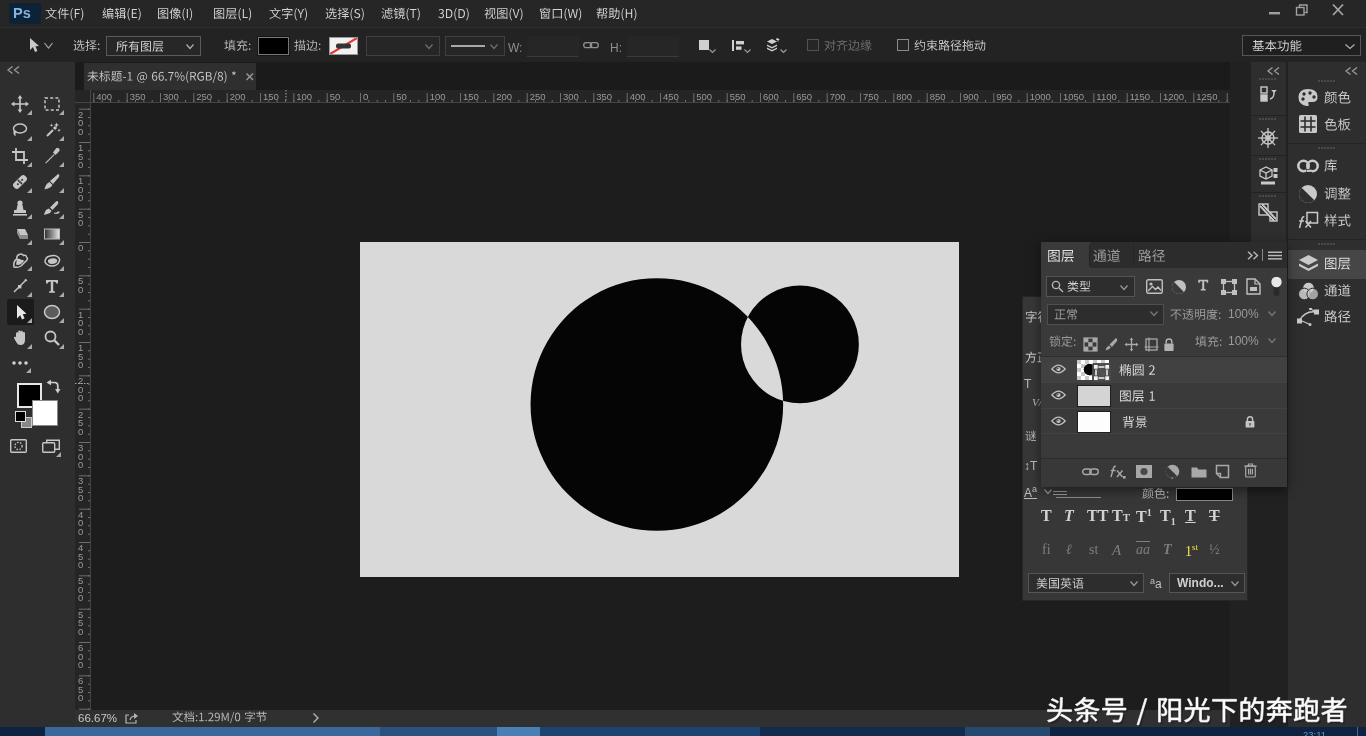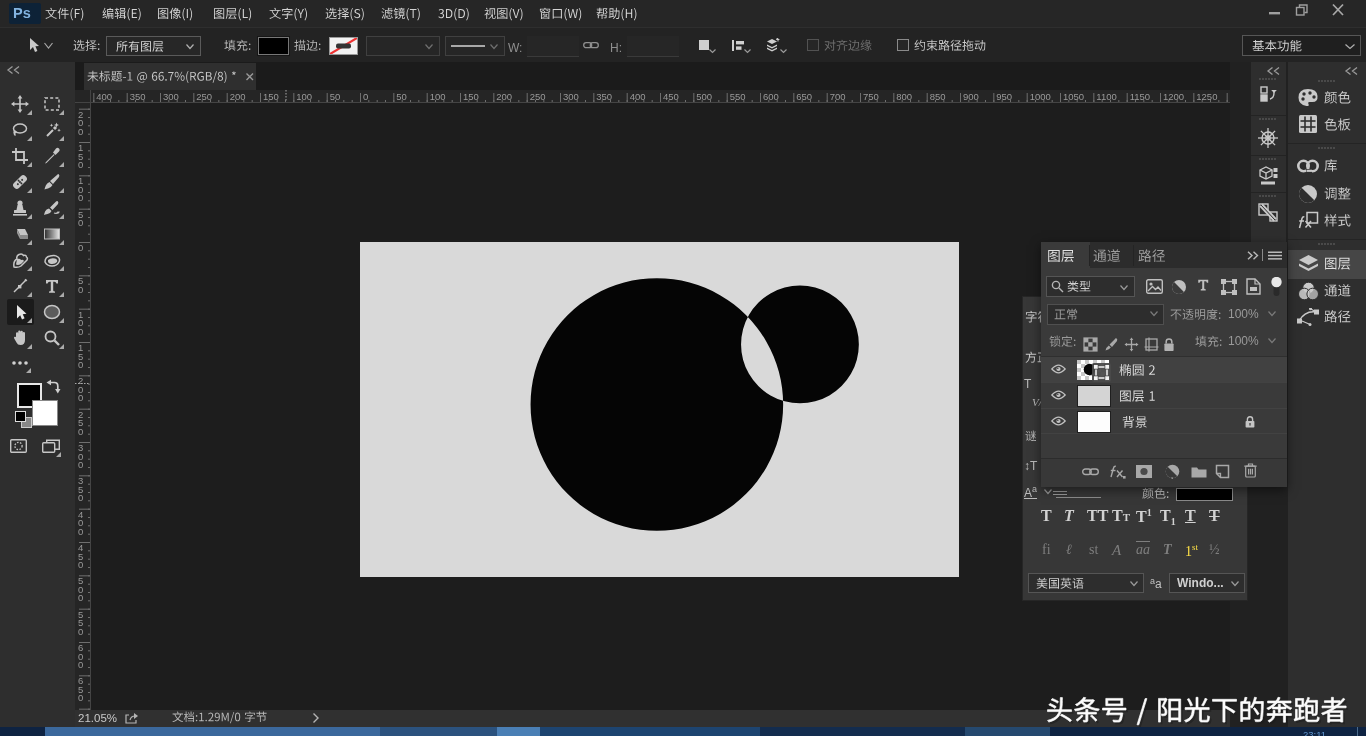--- a/index.html
+++ b/index.html
@@ -735,21 +735,21 @@
       <text x="3" y="623.2" font-family="Liberation Sans,sans-serif" font-size="9.5" fill="#9a9a9a">0</text>
       <text x="3" y="631.7" font-family="Liberation Sans,sans-serif" font-size="9.5" fill="#9a9a9a">0</text>
       <path d="M0 280.5 L16 280.5" stroke="#aaa" stroke-width="1" stroke-dasharray="1.5 1.5"></path>
     </svg>
     <div style="position:absolute;left:90px;top:103px;width:1px;height:607px;background:#444"></div>
     <div style="position:absolute;left:360px;top:242px;width:599px;height:335px;background:#d9d9d9"></div>
     <svg style="position:absolute;left:360px;top:242px;" width="599" height="335" viewBox="0 0 599 335">
       <path fill-rule="evenodd" d="M296.8 36.2 a126.3 126.3 0 1 0 0.1 0 Z M439.9 43.5 a58.9 58.9 0 1 0 0.1 0 Z" fill="#050505"></path>
     </svg>
     <div style="position:absolute;left:75px;top:710px;width:1155px;height:17px;background:#303030"></div>
-    <div style="position:absolute;left:78px;top:712px;font:11.5px 'Liberation Sans',sans-serif;color:#c9c9c9">21.05%</div>
+    <div style="position:absolute;left:78px;top:712px;font:11.5px 'Liberation Sans',sans-serif;color:#c9c9c9">66.67%</div>
     <svg style="position:absolute;left:125px;top:712px;" width="14" height="12" viewBox="0 0 14 12">
       <g stroke="#b5b5b5" stroke-width="1.2" fill="none">
         <path d="M4 3 L1 3 L1 11 L11 11 L11 8"></path>
         <path d="M5 8 Q6 4 10 4"></path>
       </g>
       <path d="M9 1 L13 4 L9 7 Z" fill="#b5b5b5"></path>
     </svg>
     <svg style="position:absolute;left:172.0px;top:708.3px;overflow:visible" width="101" height="17">
       <path d="M8.3 -7.2 9.2 -7.0Q8.5 -4.9 7.4 -3.4Q6.2 -1.9 4.6 -0.8Q3.0 0.2 1.0 0.9Q0.9 0.8 0.8 0.6Q0.7 0.5 0.6 0.3Q0.5 0.2 0.4 0.1Q2.5 -0.5 4.0 -1.5Q5.5 -2.4 6.6 -3.9Q7.7 -5.3 8.3 -7.2ZM3.1 -7.2Q3.8 -5.4 4.9 -4.0Q6.0 -2.5 7.6 -1.5Q9.1 -0.5 11.1 0.0Q11.0 0.1 10.9 0.3Q10.8 0.4 10.7 0.6Q10.6 0.7 10.5 0.8Q8.5 0.3 6.9 -0.8Q5.3 -1.9 4.2 -3.4Q3.0 -5.0 2.3 -6.9ZM0.6 -7.6H11.0V-6.8H0.6ZM4.9 -9.5 5.8 -9.7Q6.0 -9.3 6.3 -8.8Q6.5 -8.3 6.7 -8.0L5.7 -7.7Q5.6 -8.0 5.4 -8.5Q5.1 -9.0 4.9 -9.5Z M12.0 -7.2H16.0V-6.4H12.0ZM13.7 -9.7H14.5V0.9H13.7ZM13.6 -6.7 14.2 -6.5Q14.1 -5.8 13.9 -5.1Q13.7 -4.3 13.4 -3.6Q13.1 -2.9 12.8 -2.3Q12.6 -1.7 12.2 -1.2Q12.2 -1.4 12.0 -1.6Q11.9 -1.9 11.8 -2.0Q12.1 -2.4 12.4 -2.9Q12.6 -3.5 12.9 -4.1Q13.1 -4.7 13.3 -5.4Q13.5 -6.1 13.6 -6.7ZM14.5 -6.0Q14.6 -5.9 14.8 -5.6Q15.0 -5.3 15.3 -4.9Q15.5 -4.6 15.7 -4.3Q15.9 -4.0 16.0 -3.9L15.5 -3.2Q15.4 -3.4 15.2 -3.8Q15.0 -4.1 14.8 -4.5Q14.6 -4.8 14.4 -5.1Q14.2 -5.4 14.1 -5.6ZM18.6 -9.6H19.5V-5.0H18.6ZM21.3 -8.9 22.1 -8.7Q21.9 -8.2 21.7 -7.7Q21.5 -7.2 21.3 -6.7Q21.1 -6.3 20.8 -5.9L20.2 -6.1Q20.4 -6.5 20.6 -7.0Q20.8 -7.5 21.0 -8.0Q21.2 -8.5 21.3 -8.9ZM16.1 -8.6 16.8 -8.9Q17.0 -8.5 17.2 -8.0Q17.4 -7.5 17.6 -7.1Q17.7 -6.6 17.8 -6.3L17.1 -6.0Q17.0 -6.3 16.8 -6.8Q16.7 -7.3 16.5 -7.7Q16.2 -8.2 16.1 -8.6ZM16.0 -5.4H22.0V0.8H21.2V-4.6H16.0ZM16.1 -3.1H21.5V-2.3H16.1ZM15.7 -0.7H21.5V0.1H15.7Z M24.6 -4.5Q24.3 -4.5 24.1 -4.7Q23.8 -4.9 23.8 -5.3Q23.8 -5.6 24.1 -5.9Q24.3 -6.1 24.6 -6.1Q24.9 -6.1 25.1 -5.9Q25.4 -5.6 25.4 -5.3Q25.4 -4.9 25.1 -4.7Q24.9 -4.5 24.6 -4.5ZM24.6 0.1Q24.3 0.1 24.1 -0.1Q23.8 -0.3 23.8 -0.6Q23.8 -1.0 24.1 -1.2Q24.3 -1.4 24.6 -1.4Q24.9 -1.4 25.1 -1.2Q25.4 -1.0 25.4 -0.6Q25.4 -0.3 25.1 -0.1Q24.9 0.1 24.6 0.1Z M27.2 0.0V-0.9H29.1V-7.2H27.6V-7.8Q28.2 -7.9 28.6 -8.1Q29.0 -8.2 29.3 -8.4H30.1V-0.9H31.8V0.0Z M34.2 0.1Q33.9 0.1 33.6 -0.1Q33.4 -0.3 33.4 -0.6Q33.4 -1.0 33.6 -1.2Q33.9 -1.4 34.2 -1.4Q34.5 -1.4 34.7 -1.2Q34.9 -1.0 34.9 -0.6Q34.9 -0.3 34.7 -0.1Q34.5 0.1 34.2 0.1Z M36.3 0.0V-0.6Q37.6 -1.8 38.5 -2.7Q39.3 -3.7 39.7 -4.5Q40.1 -5.3 40.1 -6.1Q40.1 -6.5 40.0 -6.9Q39.8 -7.3 39.5 -7.5Q39.1 -7.7 38.6 -7.7Q38.1 -7.7 37.6 -7.5Q37.2 -7.2 36.8 -6.8L36.2 -7.3Q36.7 -7.9 37.3 -8.2Q37.9 -8.6 38.7 -8.6Q39.5 -8.6 40.0 -8.3Q40.6 -8.0 40.9 -7.4Q41.2 -6.9 41.2 -6.1Q41.2 -5.3 40.8 -4.4Q40.3 -3.5 39.6 -2.7Q38.9 -1.8 37.9 -0.8Q38.2 -0.9 38.6 -0.9Q38.9 -0.9 39.2 -0.9H41.6V0.0Z M44.9 0.1Q44.2 0.1 43.7 -0.1Q43.2 -0.3 42.8 -0.7L43.4 -1.4Q43.7 -1.1 44.1 -0.9Q44.4 -0.7 44.8 -0.7Q45.3 -0.7 45.6 -0.9Q46.0 -1.1 46.3 -1.6Q46.6 -2.0 46.8 -2.8Q46.9 -3.5 46.9 -4.6Q46.9 -5.6 46.7 -6.3Q46.5 -7.0 46.1 -7.4Q45.7 -7.8 45.1 -7.8Q44.7 -7.8 44.4 -7.5Q44.0 -7.3 43.8 -6.9Q43.7 -6.4 43.7 -5.8Q43.7 -5.3 43.8 -4.9Q44.0 -4.4 44.3 -4.2Q44.7 -4.0 45.2 -4.0Q45.6 -4.0 46.1 -4.2Q46.5 -4.5 46.9 -5.1L47.0 -4.3Q46.7 -4.0 46.4 -3.7Q46.1 -3.5 45.7 -3.3Q45.4 -3.2 45.0 -3.2Q44.3 -3.2 43.8 -3.5Q43.2 -3.8 43.0 -4.4Q42.7 -5.0 42.7 -5.8Q42.7 -6.7 43.0 -7.3Q43.3 -7.9 43.9 -8.2Q44.4 -8.6 45.1 -8.6Q45.7 -8.6 46.2 -8.3Q46.7 -8.1 47.1 -7.6Q47.5 -7.1 47.7 -6.3Q47.9 -5.6 47.9 -4.6Q47.9 -3.3 47.7 -2.4Q47.4 -1.5 47.0 -0.9Q46.5 -0.4 46.0 -0.1Q45.4 0.1 44.9 0.1Z M49.7 0.0V-8.4H51.0L52.6 -3.9Q52.8 -3.5 52.9 -3.0Q53.0 -2.6 53.2 -2.2H53.2Q53.4 -2.6 53.5 -3.0Q53.7 -3.5 53.8 -3.9L55.4 -8.4H56.7V0.0H55.7V-4.7Q55.7 -5.0 55.8 -5.5Q55.8 -5.9 55.8 -6.3Q55.8 -6.8 55.9 -7.2H55.8L55.1 -5.2L53.6 -0.9H52.8L51.2 -5.2L50.6 -7.2H50.5Q50.6 -6.8 50.6 -6.3Q50.6 -5.9 50.6 -5.5Q50.7 -5.0 50.7 -4.7V0.0Z M58.0 2.1 61.5 -9.1H62.2L58.8 2.1Z M65.6 0.1Q64.8 0.1 64.2 -0.3Q63.6 -0.8 63.3 -1.8Q63.0 -2.8 63.0 -4.2Q63.0 -5.7 63.3 -6.7Q63.6 -7.6 64.2 -8.1Q64.8 -8.6 65.6 -8.6Q66.4 -8.6 67.0 -8.1Q67.6 -7.6 67.9 -6.7Q68.2 -5.7 68.2 -4.2Q68.2 -2.8 67.9 -1.8Q67.6 -0.8 67.0 -0.3Q66.4 0.1 65.6 0.1ZM65.6 -0.7Q66.1 -0.7 66.4 -1.1Q66.8 -1.4 67.0 -2.2Q67.2 -3.0 67.2 -4.2Q67.2 -5.5 67.0 -6.3Q66.8 -7.0 66.4 -7.4Q66.1 -7.8 65.6 -7.8Q65.1 -7.8 64.7 -7.4Q64.4 -7.0 64.2 -6.3Q64.0 -5.5 64.0 -4.2Q64.0 -3.0 64.2 -2.2Q64.4 -1.4 64.7 -1.1Q65.1 -0.7 65.6 -0.7Z M74.9 -6.3H80.4V-5.5H74.9ZM73.0 -3.4H82.9V-2.6H73.0ZM77.5 -4.2H78.4V-0.1Q78.4 0.2 78.3 0.4Q78.2 0.7 77.9 0.8Q77.6 0.9 77.1 0.9Q76.6 0.9 75.9 0.9Q75.9 0.8 75.8 0.6Q75.7 0.5 75.7 0.3Q75.6 0.2 75.5 0.0Q75.9 0.1 76.3 0.1Q76.6 0.1 76.9 0.1Q77.1 0.1 77.2 0.1Q77.4 0.1 77.5 0.0Q77.5 -0.0 77.5 -0.2ZM80.2 -6.3H80.4L80.6 -6.4L81.2 -5.9Q80.8 -5.5 80.2 -5.1Q79.7 -4.7 79.1 -4.3Q78.6 -3.9 78.0 -3.7Q77.9 -3.8 77.8 -3.9Q77.6 -4.1 77.5 -4.2Q78.0 -4.4 78.5 -4.7Q79.0 -5.1 79.4 -5.5Q79.9 -5.8 80.2 -6.2ZM73.1 -8.5H82.8V-6.1H81.9V-7.6H74.0V-6.1H73.1ZM77.1 -9.5 77.9 -9.7Q78.2 -9.4 78.4 -9.0Q78.6 -8.6 78.7 -8.3L77.9 -8.0Q77.8 -8.3 77.6 -8.7Q77.3 -9.1 77.1 -9.5Z M92.6 -5.6H93.5V-1.7Q93.5 -1.4 93.4 -1.1Q93.3 -0.9 93.0 -0.8Q92.6 -0.7 92.1 -0.7Q91.5 -0.7 90.7 -0.7Q90.7 -0.9 90.6 -1.1Q90.6 -1.4 90.5 -1.6Q90.9 -1.5 91.3 -1.5Q91.6 -1.5 91.9 -1.5Q92.2 -1.5 92.3 -1.5Q92.5 -1.6 92.5 -1.6Q92.6 -1.6 92.6 -1.8ZM87.9 -5.1H88.8V0.9H87.9ZM84.8 -5.6H93.0V-4.8H84.8ZM84.4 -8.4H94.6V-7.5H84.4ZM87.0 -9.7H87.9V-6.2H87.0ZM91.0 -9.7H91.9V-6.2H91.0Z" transform="translate(0,13.2)" fill="#b8b8b8"></path>
     </svg>

